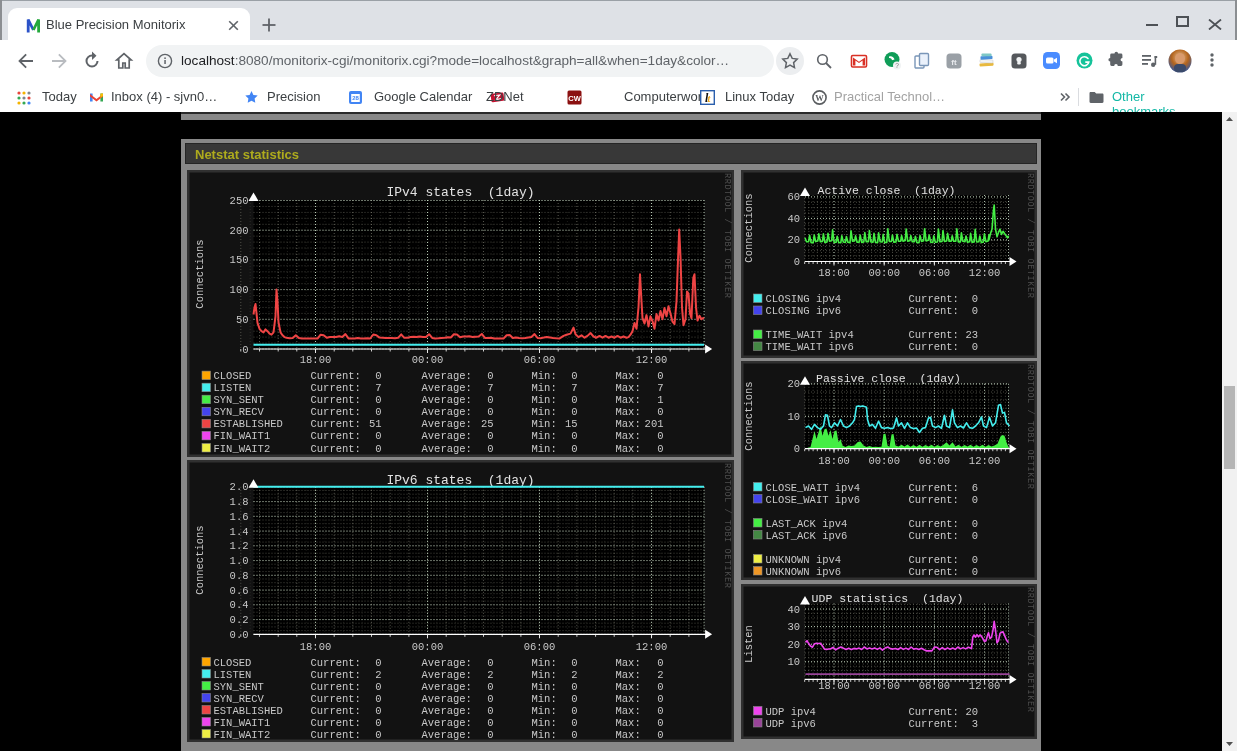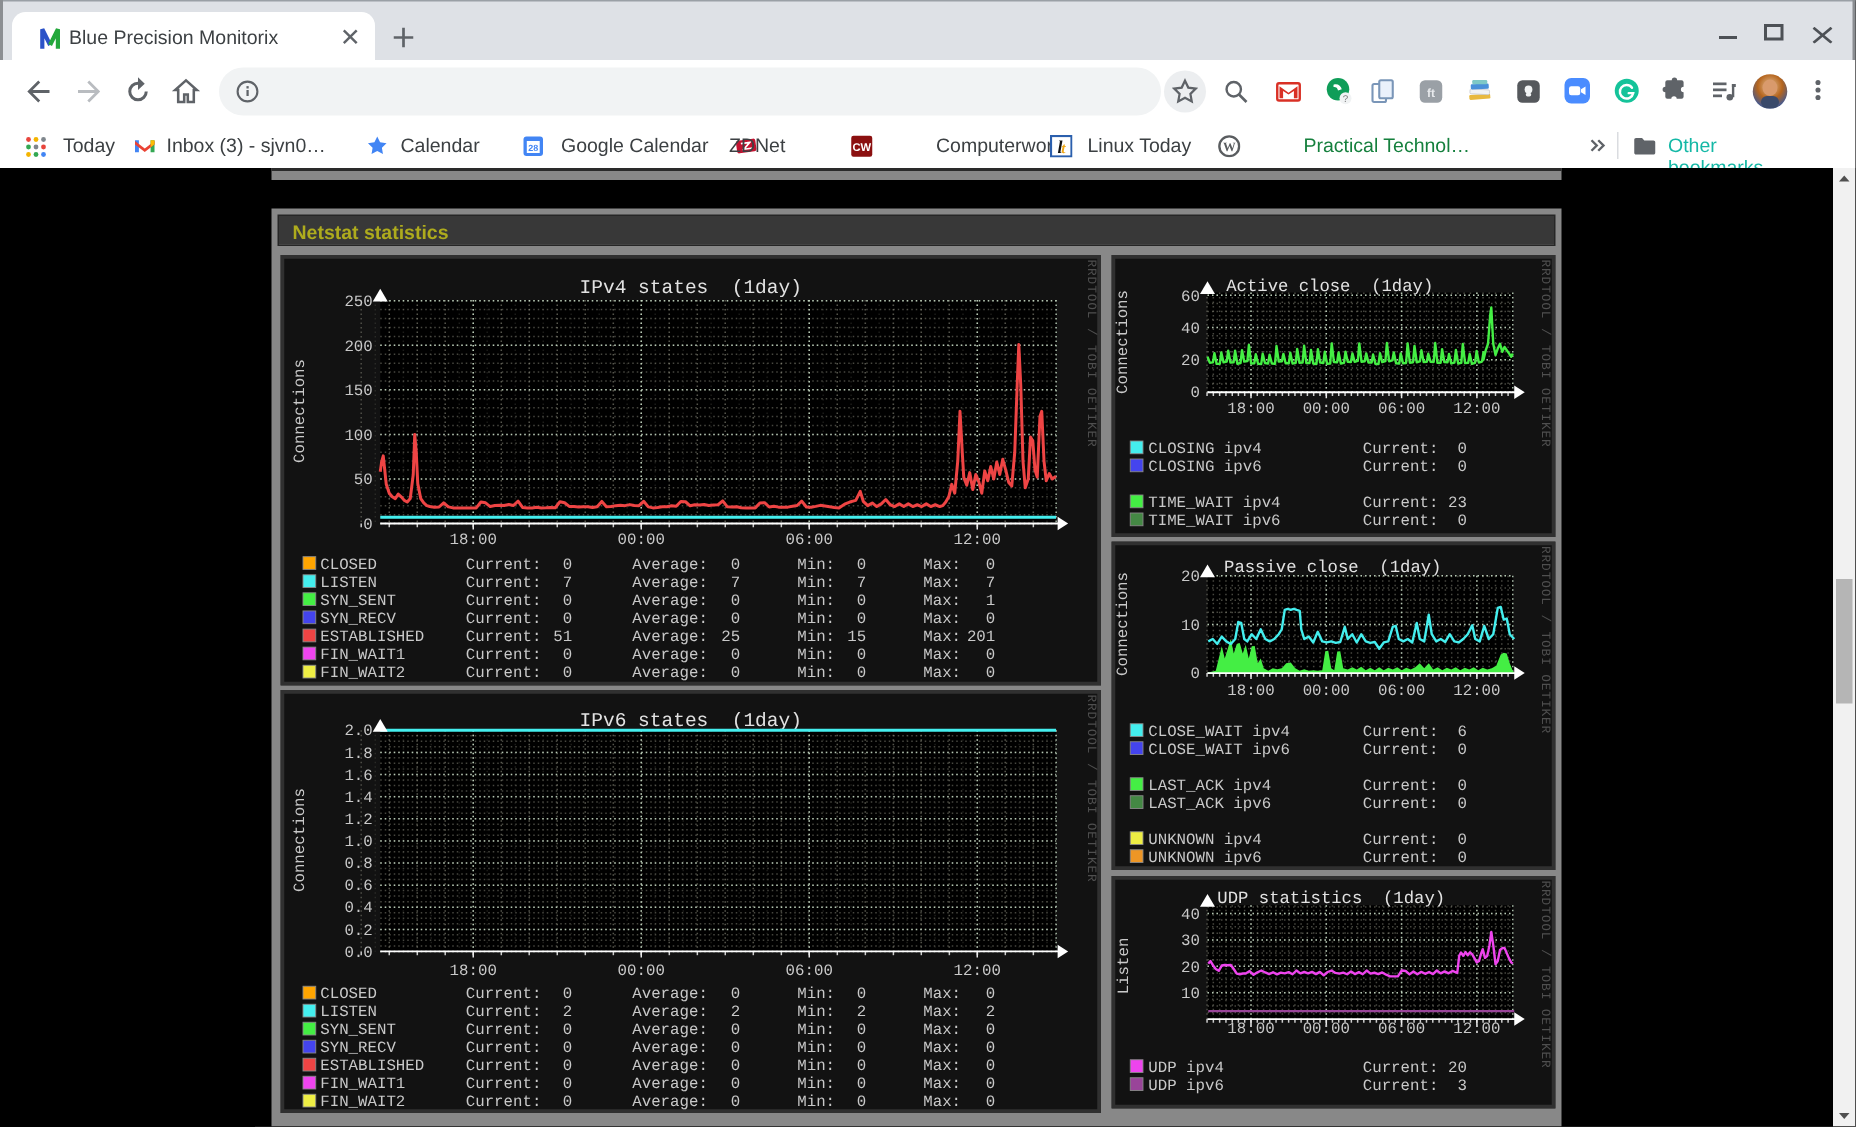--- a/index.html
+++ b/index.html
@@ -43,20 +43,21 @@
       </svg></div>
 <div style="position:absolute;left:114px;top:51px"><svg width="20" height="20" viewBox="0 0 20 20" style="">
         <path d="M10 2.6 2.8 9h2v8h4v-5h2.4v5h4V9h2z" fill="none" stroke="#5f6368" stroke-width="1.7"></path>
       </svg></div>
 <div class="abs" style="left:146px;top:45px;width:628px;height:32px;background:#f1f3f4;border-radius:16px"></div>
 <div style="position:absolute;left:157px;top:53px"><svg width="16" height="16" viewBox="0 0 16 16" style="">
         <circle cx="8" cy="8" r="6.6" fill="none" stroke="#5f6368" stroke-width="1.4"></circle>
         <rect x="7.3" y="7" width="1.5" height="4" fill="#5f6368"></rect>
         <rect x="7.3" y="4.4" width="1.5" height="1.6" fill="#5f6368"></rect>
       </svg></div>
+<div class="abs" style="left:181px;top:53px;font-size:13.6px;color:#202124;white-space:nowrap">localhost<span style="color:#5f6368">:8080/monitorix-cgi/monitorix.cgi?mode=localhost&amp;graph=all&amp;when=1day&amp;color…</span></div>
 <div class="abs" style="left:776px;top:47px;width:28px;height:28px;border-radius:50%;background:#eceef0"></div>
 <div style="position:absolute;left:781px;top:52px"><svg width="18" height="18" viewBox="0 0 18 18" style="">
         <path d="M9 1.8l2.2 4.6 5 .7-3.6 3.5.9 5L9 13.2l-4.5 2.4.9-5L1.8 7.1l5-.7z" fill="none" stroke="#5f6368" stroke-width="1.5"></path>
       </svg></div>
 <div style="position:absolute;left:815px;top:52px"><svg width="18" height="18" viewBox="0 0 18 18" style="">
         <circle cx="7.5" cy="7.5" r="4.8" fill="none" stroke="#5f6368" stroke-width="1.6"></circle>
         <line x1="11" y1="11" x2="16" y2="16" stroke="#5f6368" stroke-width="1.8"></line>
       </svg></div>
 <div style="position:absolute;left:850px;top:52px"><svg width="18" height="18" viewBox="0 0 18 18" style="">
         <rect x="1.5" y="3.5" width="15" height="11.5" rx="1.2" fill="#fff" stroke="#d93025" stroke-width="1.6"></rect>
@@ -137,25 +138,25 @@
         <circle cx="8" cy="13" r="1.6" fill="#34a853"></circle>
         <circle cx="13" cy="13" r="1.6" fill="#4285f4"></circle>
       </svg></div>
     <div style="position:absolute;left:42px;top:89px;font-size:13px;color:#3c4043;white-space:nowrap">Today</div>
 <div style="position:absolute;left:89px;top:90px"><svg width="15" height="15" viewBox="0 0 15 15" style="">
         <rect x="1" y="3.5" width="2.6" height="8" fill="#4285f4"></rect>
         <rect x="11.4" y="3.5" width="2.6" height="8" fill="#34a853"></rect>
         <path d="M1 4 7.5 9 14 4v2.4L7.5 11.4 1 6.4z" fill="#ea4335"></path>
         <path d="M11.4 3.5H14v2.6l-2.6 2z" fill="#fbbc04"></path>
       </svg></div>
-    <div style="position:absolute;left:111px;top:89px;font-size:13px;color:#3c4043;white-space:nowrap">Inbox (3) - sjvn0…</div>
+    <div style="position:absolute;left:111px;top:89px;font-size:13px;color:#3c4043;white-space:nowrap">Inbox (4) - sjvn0…</div>
 <div style="position:absolute;left:244px;top:90px"><svg width="15" height="15" viewBox="0 0 15 15" style="">
         <path d="M7.5 1l1.9 3.9 4.3.6-3.1 3 .7 4.2-3.8-2-3.8 2 .7-4.2-3.1-3 4.3-.6z" fill="#4285f4"></path>
       </svg></div>
-    <div style="position:absolute;left:267px;top:89px;font-size:13px;color:#3c4043;white-space:nowrap">Calendar</div>
+    <div style="position:absolute;left:267px;top:89px;font-size:13px;color:#3c4043;white-space:nowrap">Precision</div>
 <div style="position:absolute;left:348px;top:90px"><svg width="15" height="15" viewBox="0 0 15 15" style="">
         <rect x="1" y="1" width="13" height="13" rx="2" fill="#4285f4"></rect>
         <rect x="3.2" y="4" width="8.6" height="8" fill="#fff"></rect>
         <text x="7.5" y="10.4" font-size="6" fill="#4285f4" text-anchor="middle" font-family="Liberation Sans" font-weight="bold">28</text>
       </svg></div>
     <div style="position:absolute;left:374px;top:89px;font-size:13px;color:#3c4043;white-space:nowrap">Google Calendar</div>
 <div style="position:absolute;left:490px;top:90px"><svg width="16" height="15" viewBox="0 0 16 15" style="">
         <rect x="1" y="3" width="13" height="8.5" rx="1.5" fill="#c41230" transform="rotate(-8 8 7.5)"></rect>
         <path d="M4.2 5.2h6l-4.5 4h6" stroke="#fff" stroke-width="1.1" fill="none" transform="rotate(-8 8 7.5)"></path>
       </svg></div>
@@ -168,21 +169,21 @@
 <div style="position:absolute;left:700px;top:90px"><svg width="15" height="15" viewBox="0 0 15 15" style="">
         <rect x="0.7" y="0.7" width="13.6" height="13.6" fill="#fff" stroke="#2b5fad" stroke-width="1.4"></rect>
         <text x="5" y="12" font-size="12" fill="#111" font-family="Liberation Serif" font-style="italic" font-weight="bold">l</text>
         <text x="7.5" y="12" font-size="10" fill="#f0a818" font-family="Liberation Serif" font-style="italic" font-weight="bold">t</text>
       </svg></div>
     <div style="position:absolute;left:725px;top:89px;font-size:13px;color:#3c4043;white-space:nowrap">Linux Today</div>
 <div style="position:absolute;left:812px;top:90px"><svg width="15" height="15" viewBox="0 0 15 15" style="">
         <circle cx="7.5" cy="7.5" r="6.6" fill="#fff" stroke="#5a5d60" stroke-width="1.6"></circle>
         <text x="7.5" y="10.6" font-size="8.5" fill="#5a5d60" text-anchor="middle" font-family="Liberation Serif" font-weight="bold">W</text>
       </svg></div>
-    <div style="position:absolute;left:869px;top:89px;font-size:13px;color:#15803d;white-space:nowrap">Practical Technol…</div>
+    <div style="position:absolute;left:834px;top:89px;font-size:13px;color:#a3a3a3;white-space:nowrap">Practical Technol…</div>
 <div class="abs" style="left:1058px;top:90px"><svg width="14" height="14" viewBox="0 0 14 14" style="">
         <path d="M3 3.5 6.5 7 3 10.5M7.5 3.5 11 7 7.5 10.5" stroke="#5f6368" stroke-width="1.6" fill="none"></path>
       </svg></div>
 <div class="abs" style="left:1078px;top:88px;width:1px;height:18px;background:#dadce0"></div>
 <div class="abs" style="left:1088px;top:89px"><svg width="17" height="17" viewBox="0 0 17 17" style="">
         <path d="M1.5 4.2c0-.7.5-1.2 1.2-1.2h4l1.5 1.6h6.1c.7 0 1.2.5 1.2 1.2v7c0 .7-.5 1.2-1.2 1.2H2.7c-.7 0-1.2-.5-1.2-1.2z" fill="#5f6368"></path>
       </svg></div>
 <div class="abs" style="left:1112px;top:89px;font-size:13px;color:#14b8a6">Other bookmarks</div>
 <div class="abs" style="left:0;top:112px;width:1237px;height:639px;background:#000"></div>
 <div class="abs" style="left:181px;top:112px;width:860px;height:8px;background:#888;border-top:2px solid #2a2a2a"></div>

